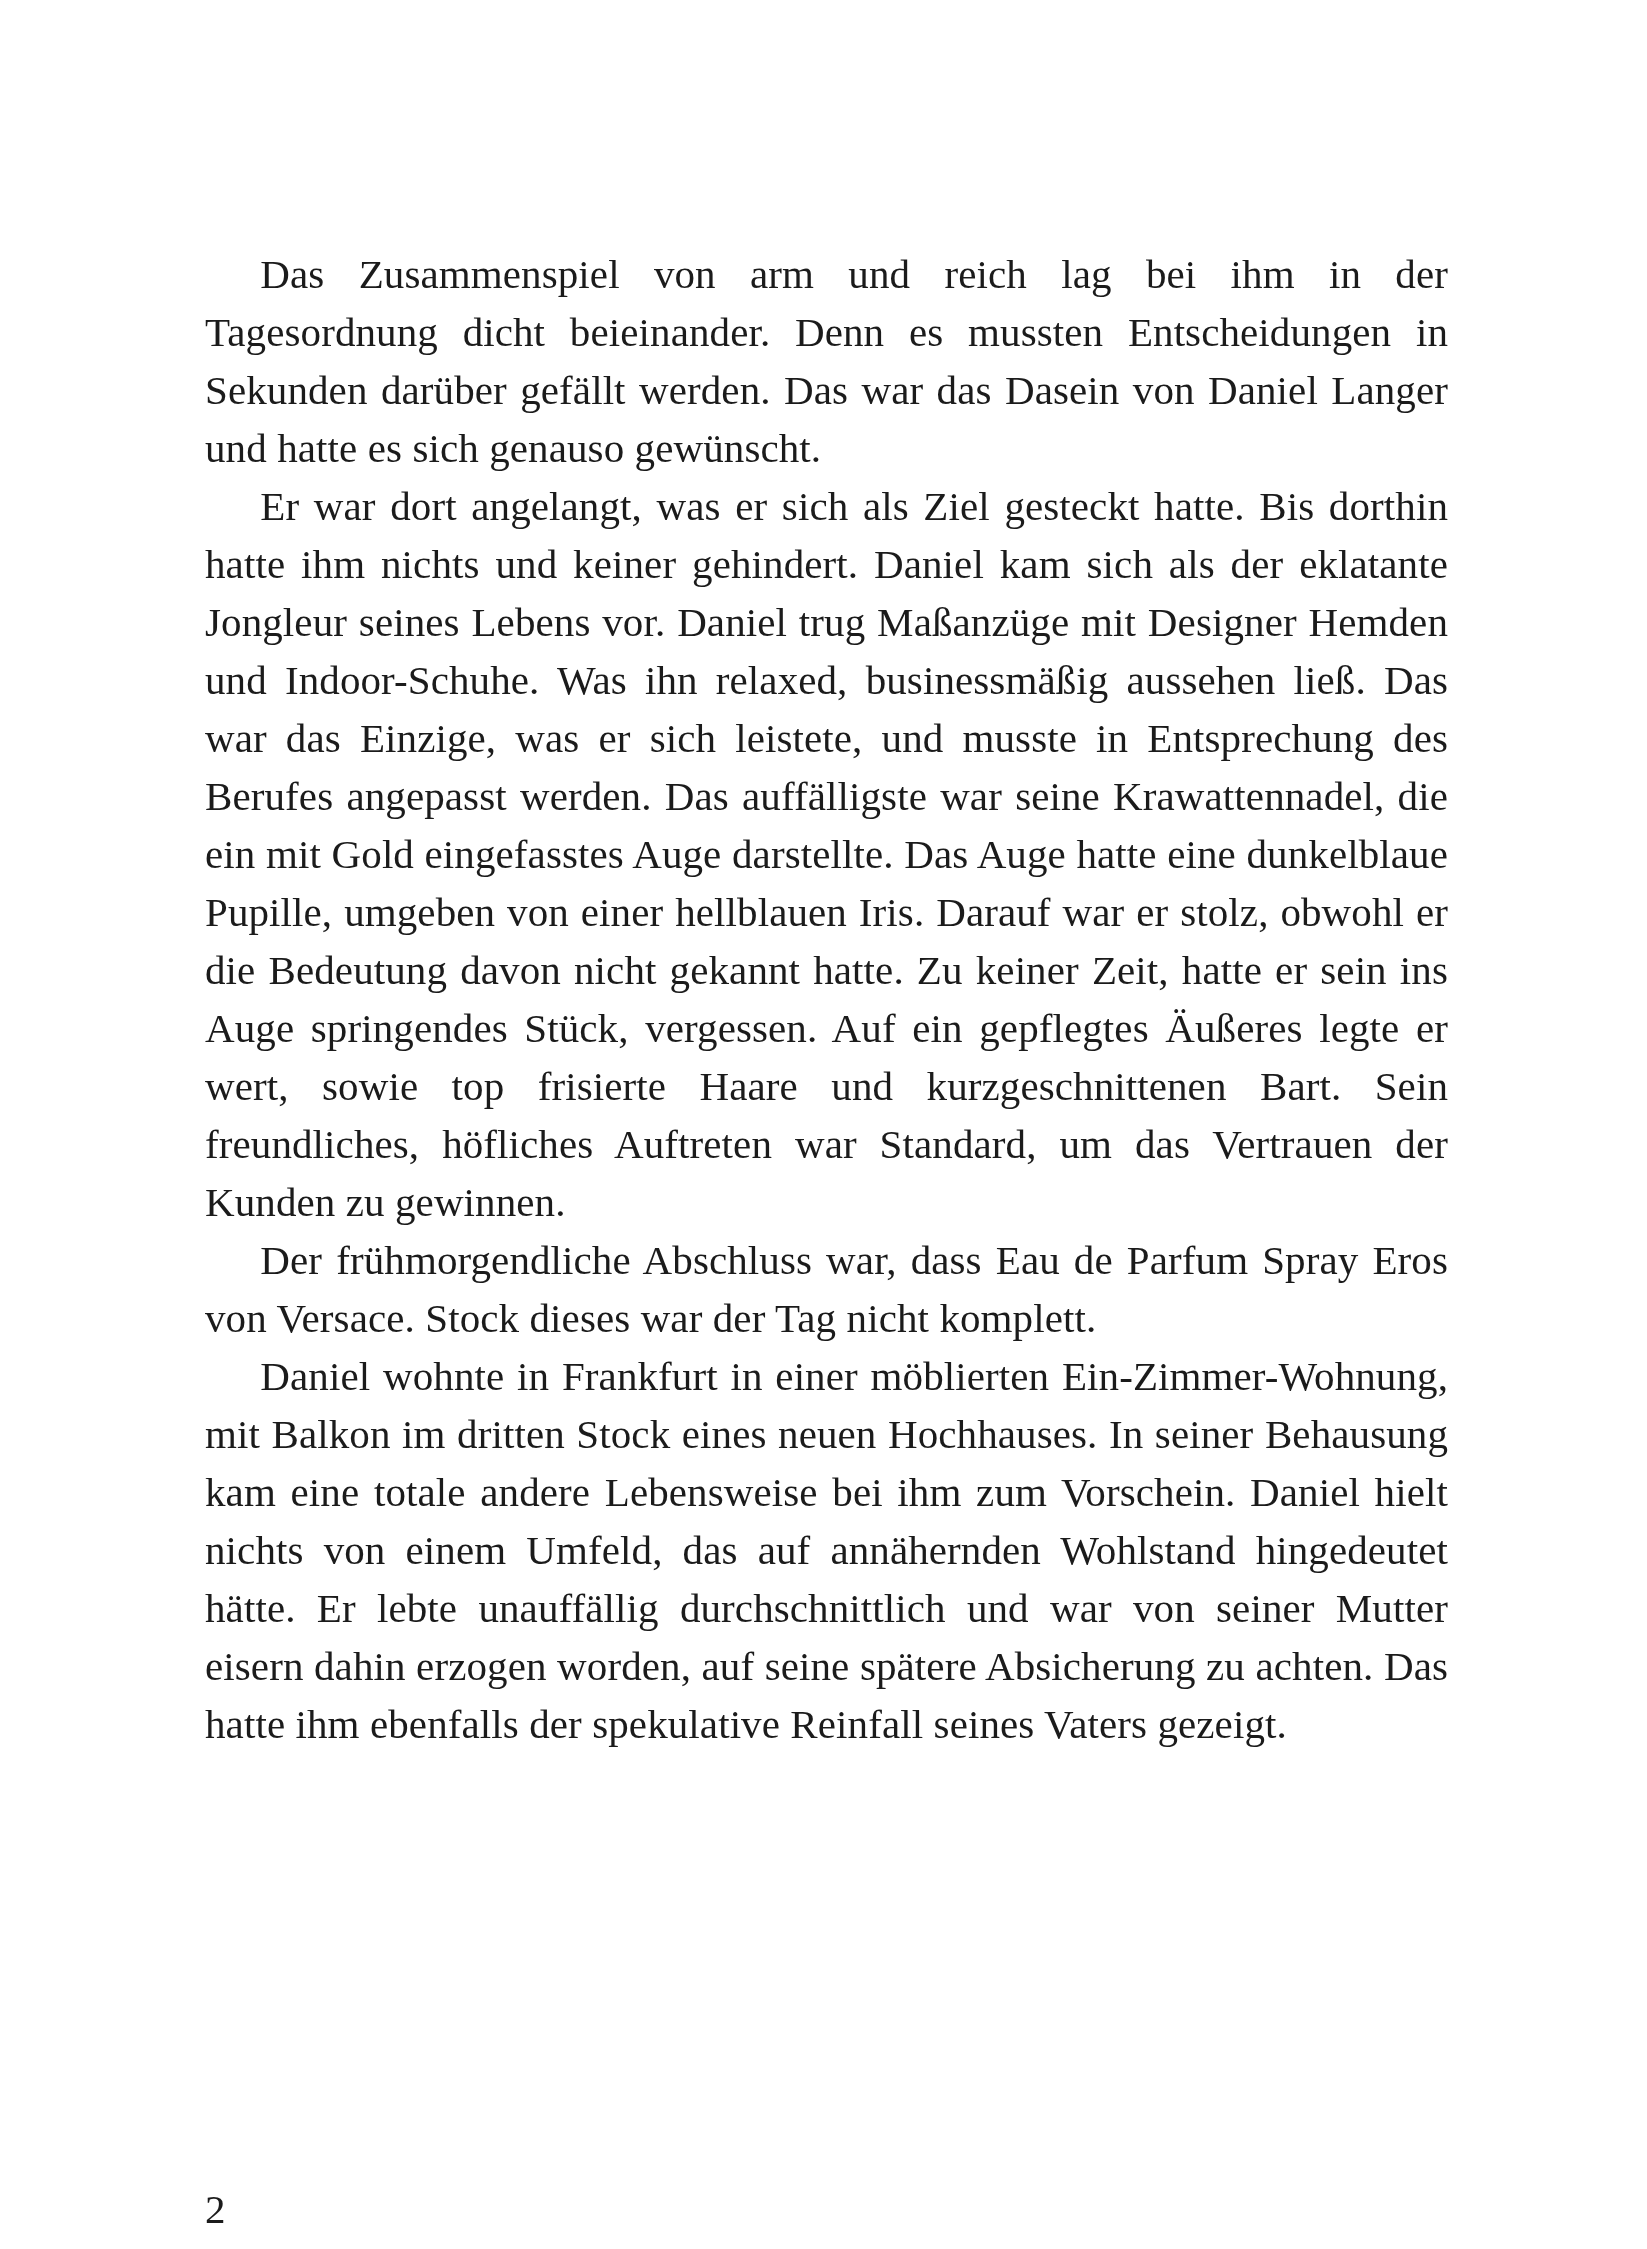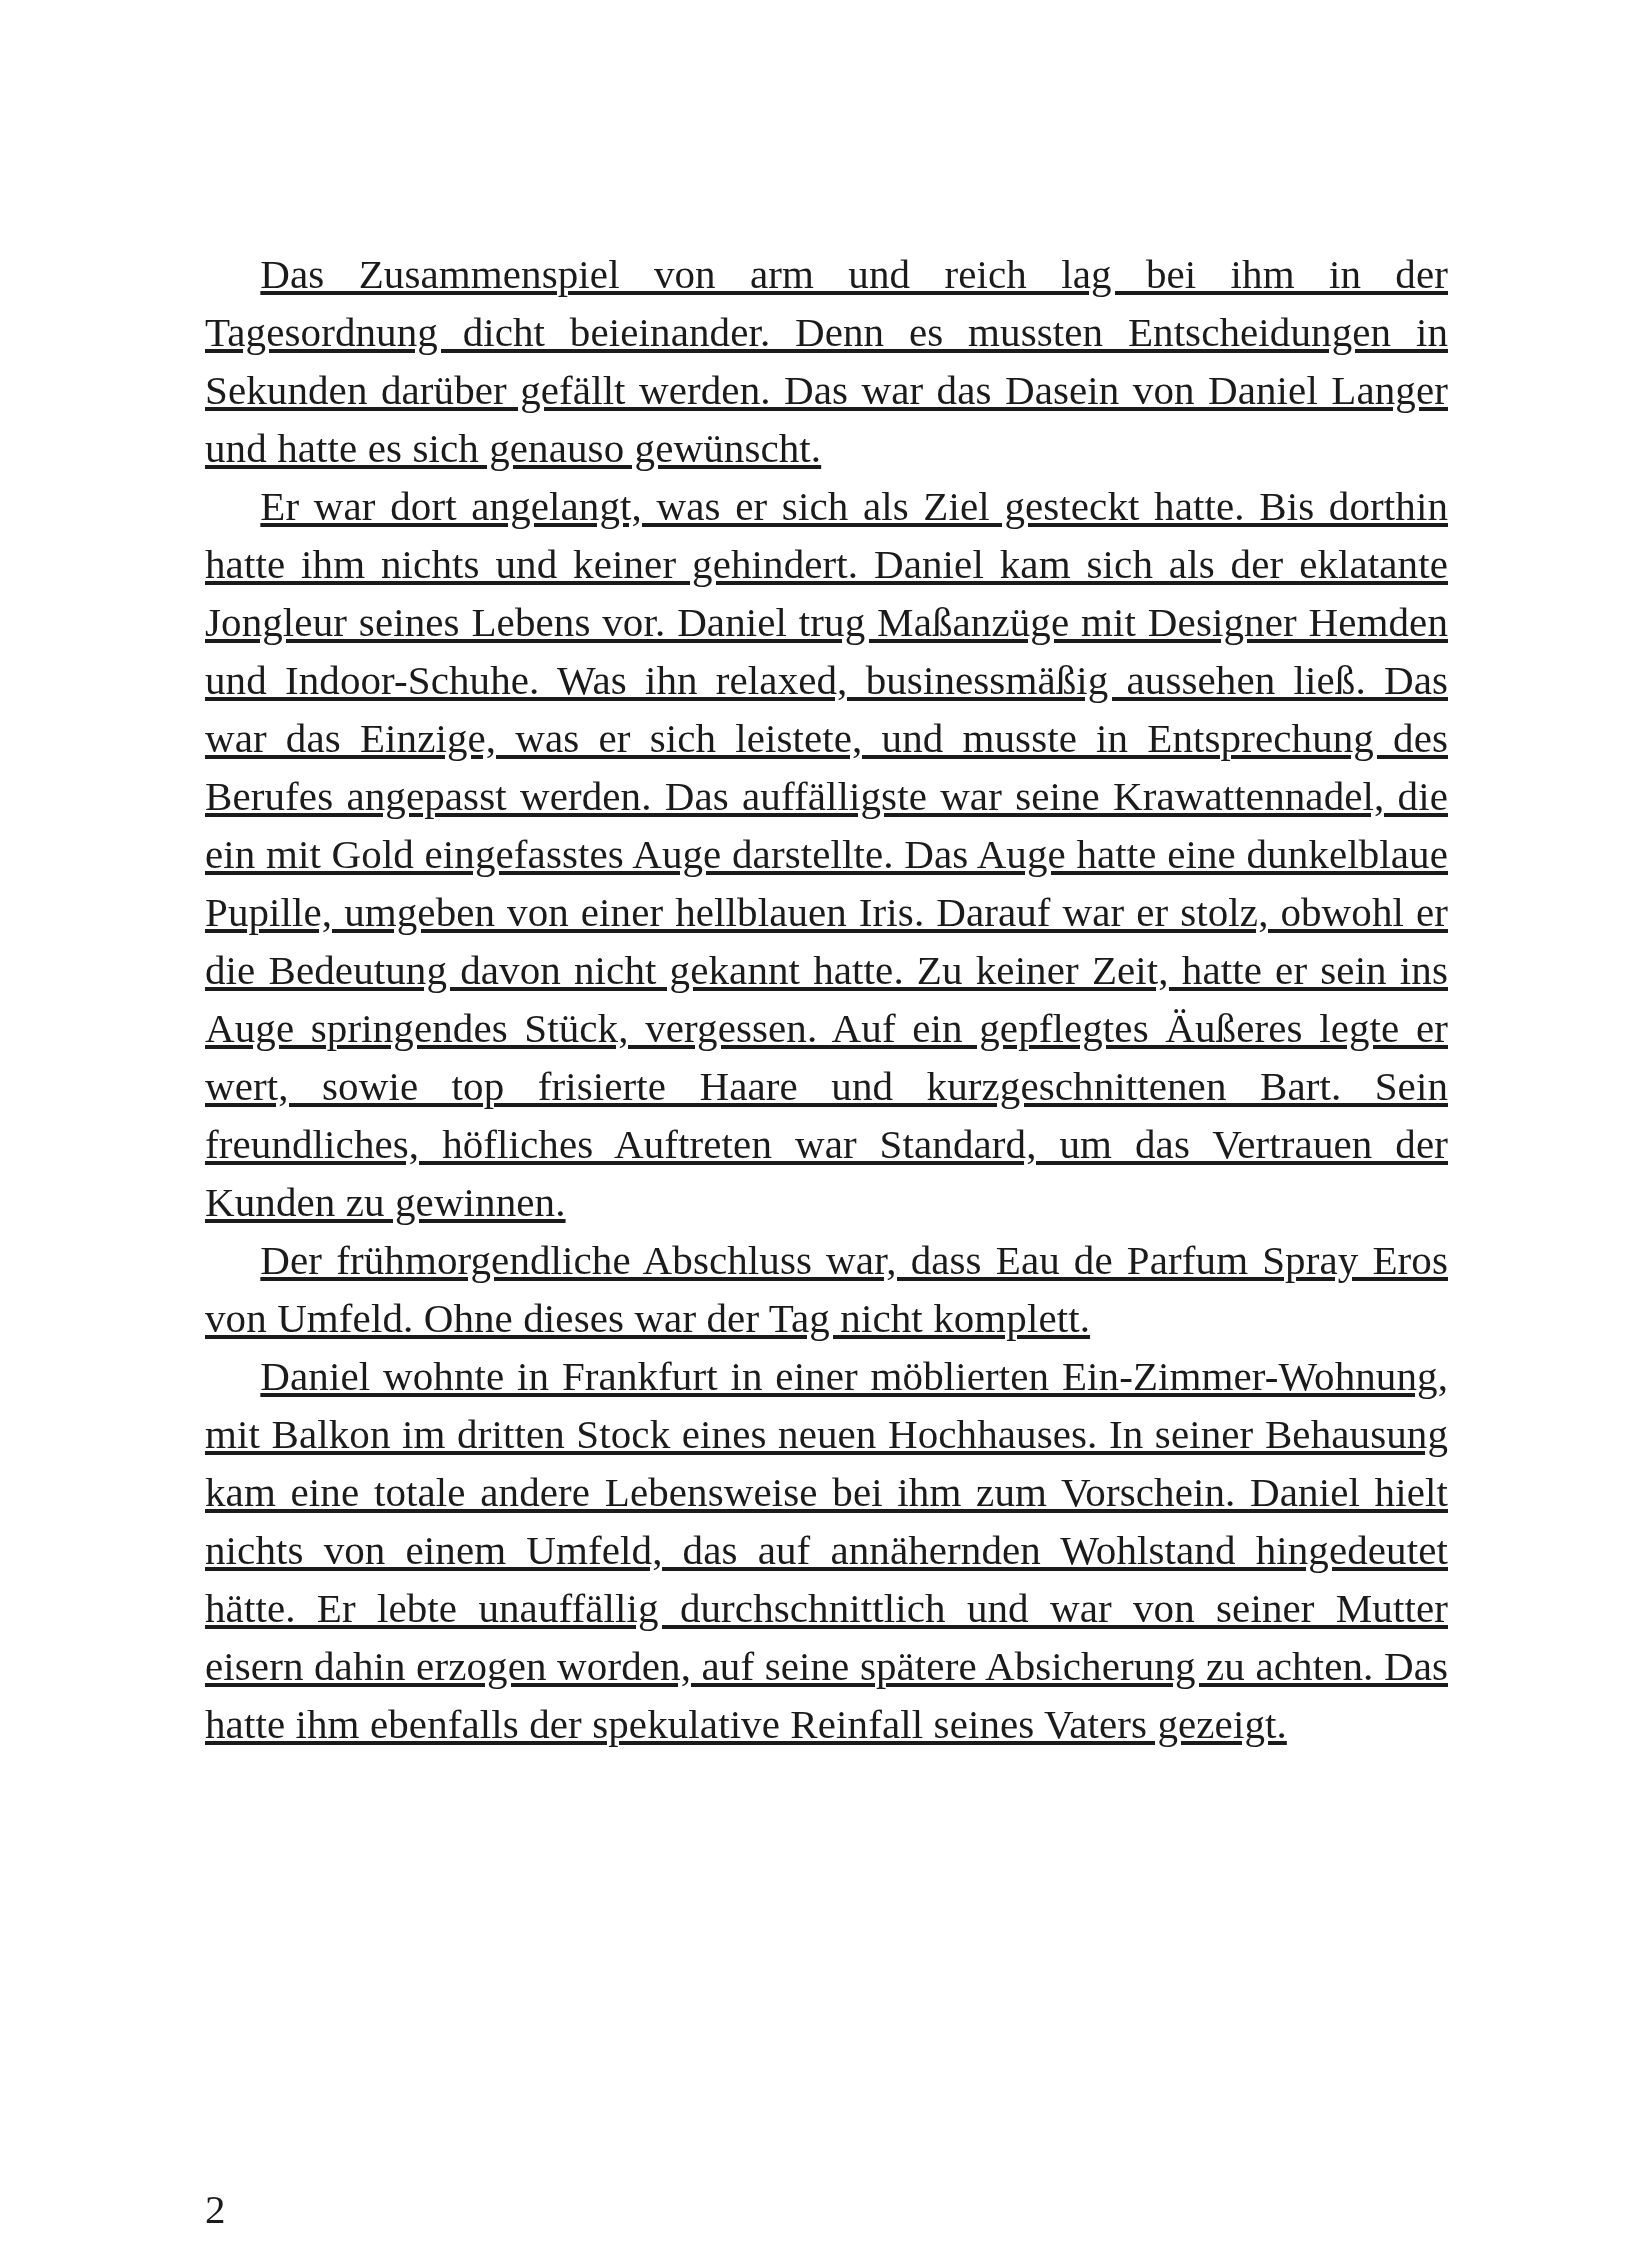--- a/index.html
+++ b/index.html
@@ -21,21 +21,20 @@
   }
   .text-block {
     position: absolute;
     left: 205px;
     right: 200px;
     top: 245px;
     text-align: justify;
     font-size: 41px;
     line-height: 58px;
     letter-spacing: 0.1px;
-    text-decoration: underline;
   }
   .text-block p {
     margin: 0;
     padding: 0;
     text-indent: 1.35em;
   }
   .page-number {
     position: absolute;
     left: 205px;
     top: 2180px;
@@ -44,18 +43,18 @@
     color: #1b1b1b;
   }
 </style>
 </head>
 <body>
 
 <div class="page">
   <div class="text-block">
     <p>Das Zusammenspiel von arm und reich lag bei ihm in der Tagesordnung dicht beieinander. Denn es mussten Entscheidungen in Sekunden darüber gefällt werden. Das war das Dasein von Daniel Langer und hatte es sich genauso gewünscht.</p>
     <p>Er war dort angelangt, was er sich als Ziel gesteckt hatte. Bis dorthin hatte ihm nichts und keiner gehindert. Daniel kam sich als der eklatante Jongleur seines Lebens vor. Daniel trug Maßanzüge mit Designer Hemden und Indoor-Schuhe. Was ihn relaxed, businessmäßig aussehen ließ. Das war das Einzige, was er sich leistete, und musste in Entsprechung des Berufes angepasst werden. Das auffälligste war seine Krawattennadel, die ein mit Gold eingefasstes Auge darstellte. Das Auge hatte eine dunkelblaue Pupille, umgeben von einer hellblauen Iris. Darauf war er stolz, obwohl er die Bedeutung davon nicht gekannt hatte. Zu keiner Zeit, hatte er sein ins Auge springendes Stück, vergessen. Auf ein gepflegtes Äußeres legte er wert, sowie top frisierte Haare und kurzgeschnittenen Bart. Sein freundliches, höfliches Auftreten war Standard, um das Vertrauen der Kunden zu gewinnen.</p>
-    <p>Der frühmorgendliche Abschluss war, dass Eau de Parfum Spray Eros von Umfeld. Ohne dieses war der Tag nicht komplett.</p>
+    <p>Der frühmorgendliche Abschluss war, dass Eau de Parfum Spray Eros von Versace. Stock dieses war der Tag nicht komplett.</p>
     <p>Daniel wohnte in Frankfurt in einer möblierten Ein-Zimmer-Wohnung, mit Balkon im dritten Stock eines neuen Hochhauses. In seiner Behausung kam eine totale andere Lebensweise bei ihm zum Vorschein. Daniel hielt nichts von einem Umfeld, das auf annähernden Wohlstand hingedeutet hätte. Er lebte unauffällig durchschnittlich und war von seiner Mutter eisern dahin erzogen worden, auf seine spätere Absicherung zu achten. Das hatte ihm ebenfalls der spekulative Reinfall seines Vaters gezeigt.</p>
   </div>
   <div class="page-number">2</div>
 </div>
 
 
 </body></html>

